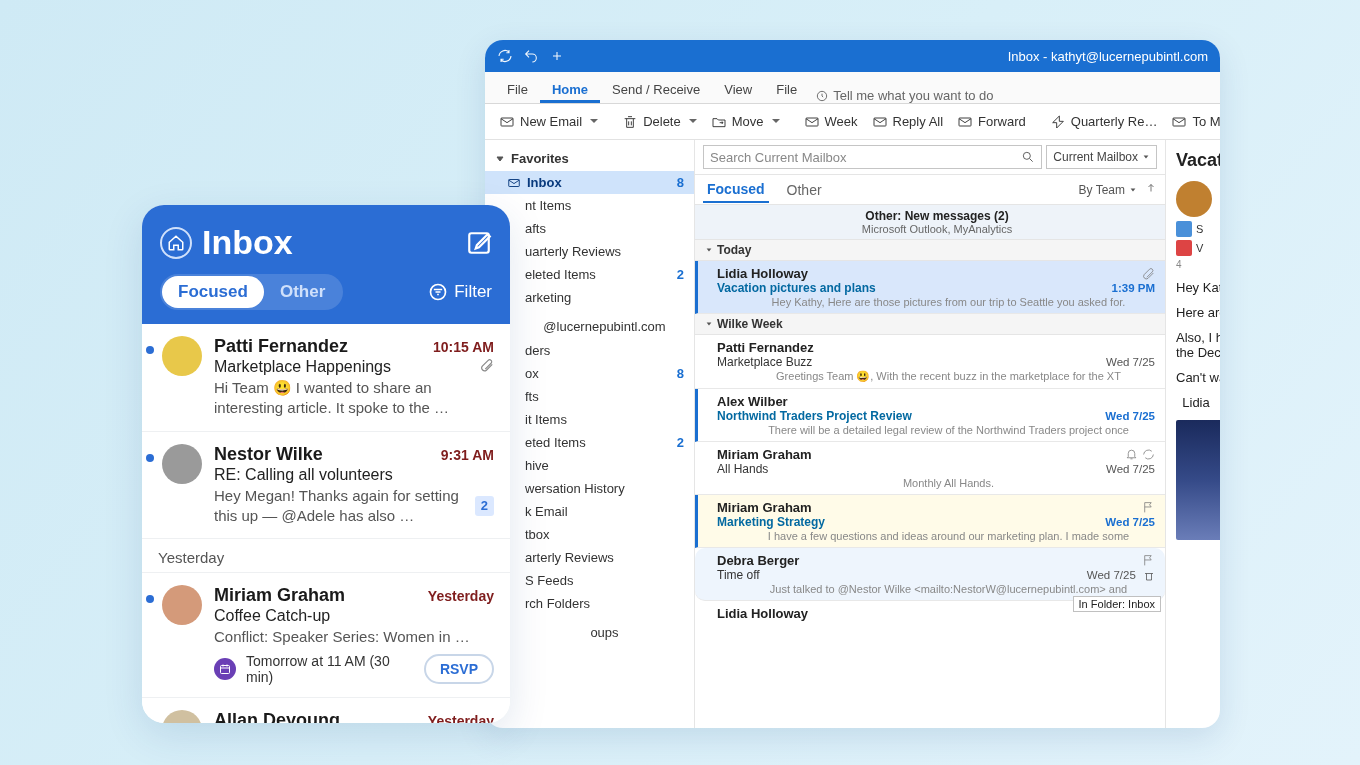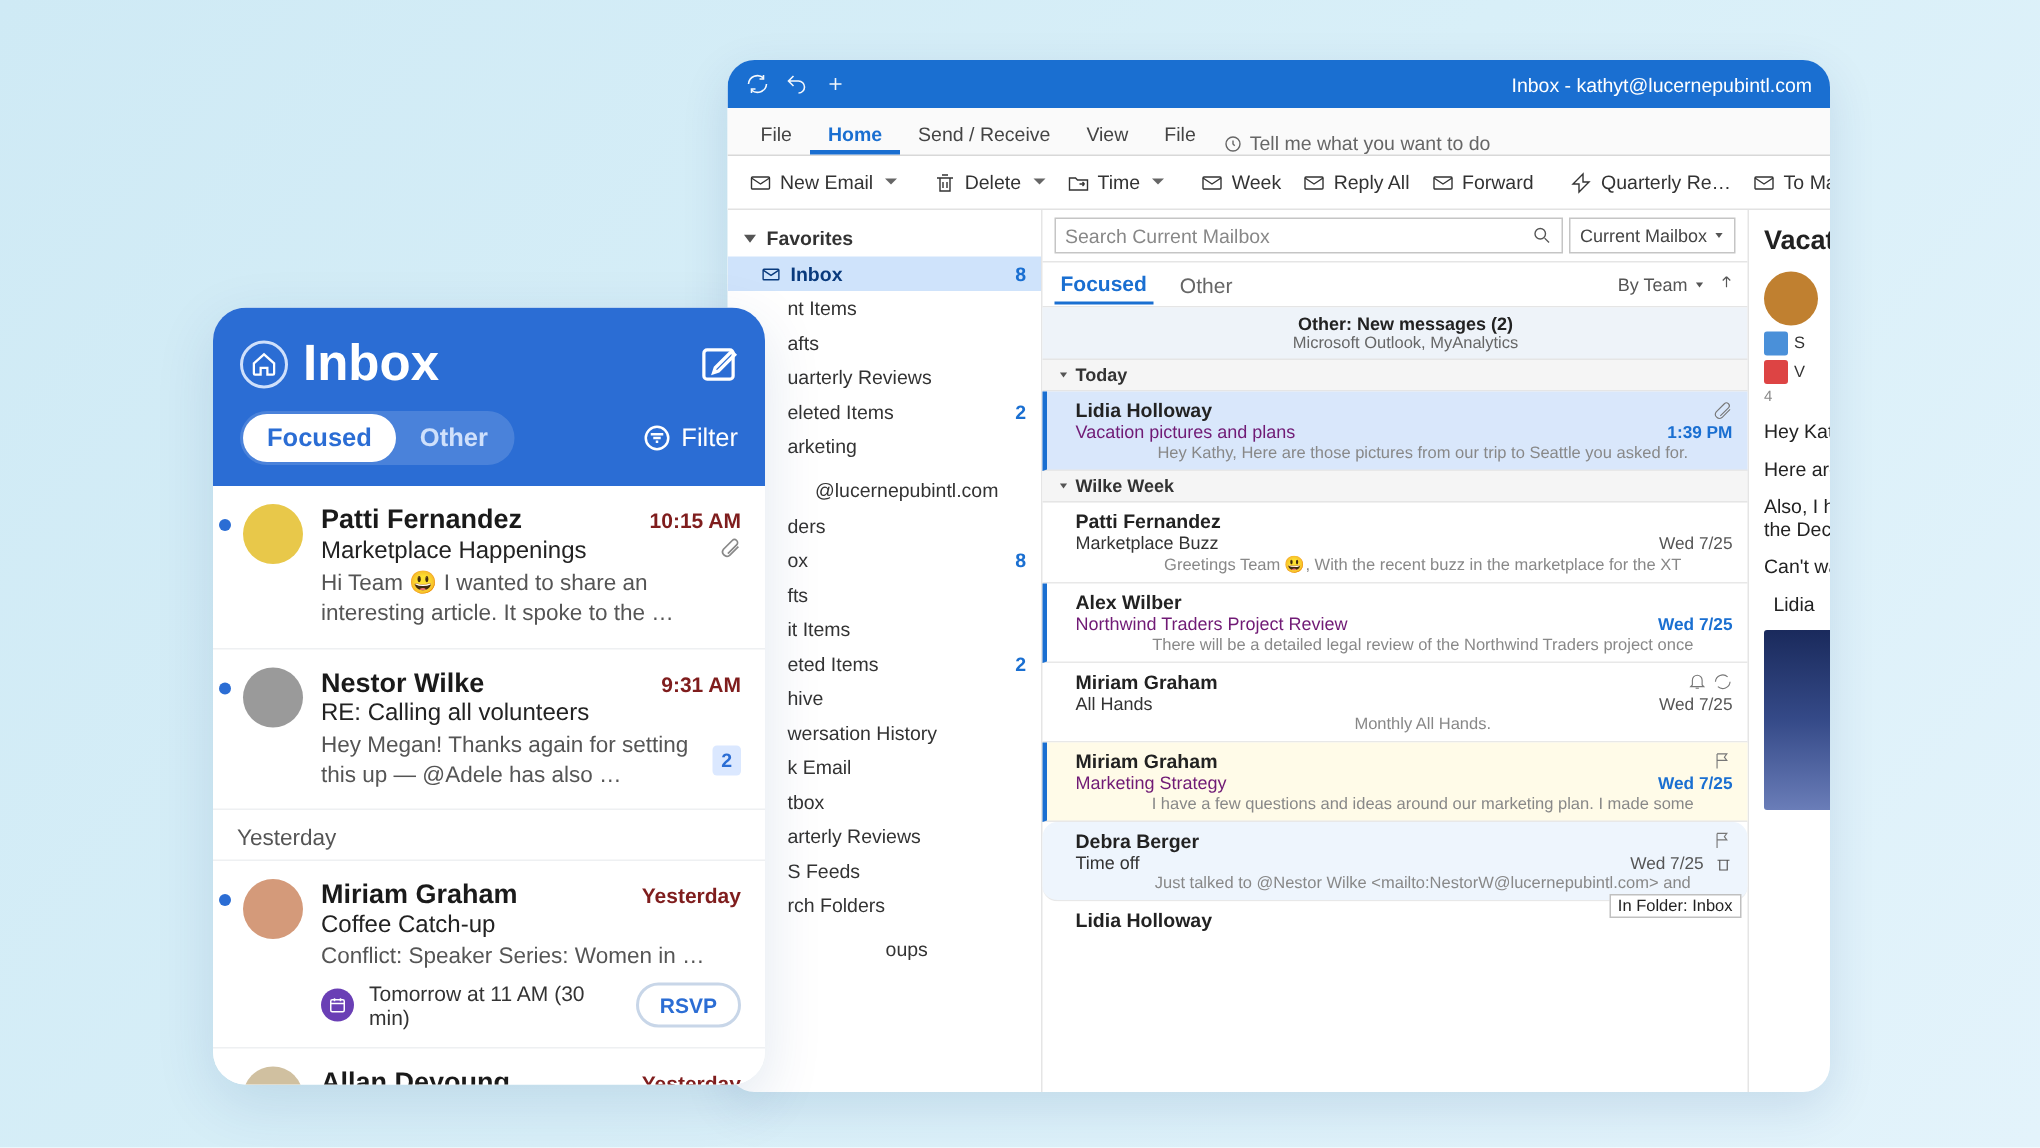--- a/index.html
+++ b/index.html
@@ -106,21 +106,21 @@
   .d-mail { border-bottom:1px solid #e8e8e8; padding:5px 10px 5px 22px; position:relative; cursor:pointer; }
   .d-mail.sel { background:#d9e7fb; }
   .d-mail.unread { border-left:3px solid #1a6fd1; padding-left:19px; }
   .d-mail.flagy { background:#fffbe8; }
   .d-mail.flagb { background:#eef5fd;border-radius:10px; }
   .d-m1 { display:flex; align-items:center; justify-content:space-between; }
   .d-name { font-size:13px; font-weight:600; color:#222; }
   .d-mic { display:flex; gap:4px; }
   .d-mic svg { width:13px; height:13px; stroke:#777; fill:none; stroke-width:1.4; }
   .d-m2 { display:flex; justify-content:space-between; align-items:baseline; }
-  .d-subj { font-size:12px; color:#701a75; font-weight:400; }
+  .d-subj { font-size:12px; color:#0369a1; font-weight:700; }
   .d-subj.read { color:#333; font-weight:400; }
   .d-date { font-size:11.5px; color:#1a6fd1; font-weight:600; }
   .d-date.read { color:#555; font-weight:400; }
   .d-prev { font-size:11px; color:#888; margin-top:1px; white-space:nowrap; overflow:hidden; text-overflow:ellipsis;margin-left:25px; }
   .d-tooltip { position:absolute; right:4px; bottom:-12px; background:#fff; border:1px solid #c0c0c0; font-size:11px; padding:1px 5px; z-index:3; }
 
   .d-reading { width:55px; border-left:1px solid #e5e5e5; padding:10px 4px 0 10px; overflow:hidden; white-space:nowrap; font-size:13px; color:#222; }
   .d-reading h3 { font-size:18px; color:#222; margin-bottom:10px; }
   .d-avatar-sm { width:36px; height:36px; border-radius:50%; background:#c08030; margin-bottom:4px; }
   .d-att { display:flex; align-items:center; gap:4px; font-size:11px; color:#333; margin:3px 0; }
@@ -288,21 +288,21 @@
       <svg viewBox="0 0 24 24">
           <path d="M4 7h16M9 4h6M7 7v13h10V7M10 11v6M14 11v6"></path>
         </svg>
       <span>Delete</span>
         <span class="caret-d"></span>
     </div>
     <div class="d-rbtn">
       <svg viewBox="0 0 24 24">
           <path d="M3 7h6l2 2h10v10H3zM13 13h5m0 0-2-2m2 2-2 2"></path>
         </svg>
-      <span>Time</span>
+      <span>Move</span>
         <span class="caret-d"></span>
     </div>
     <div class="d-sep"></div>
     <div class="d-rbtn">
       <svg viewBox="0 0 24 24">
           <rect x="3" y="6" width="18" height="12" rx="1"></rect>
           <path d="m3 7 9 6 9-6"></path>
         </svg>
       <span>Week</span>
     </div>

